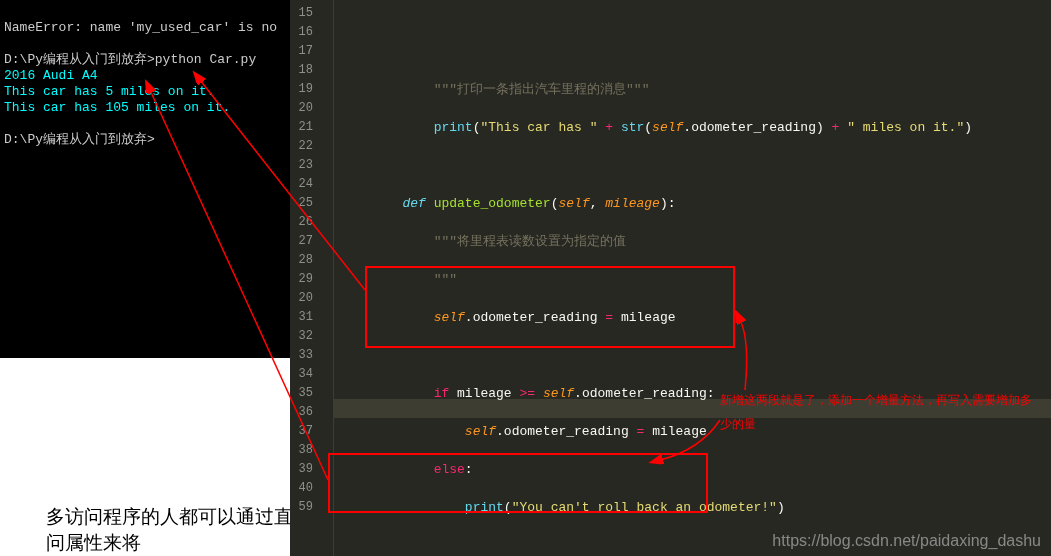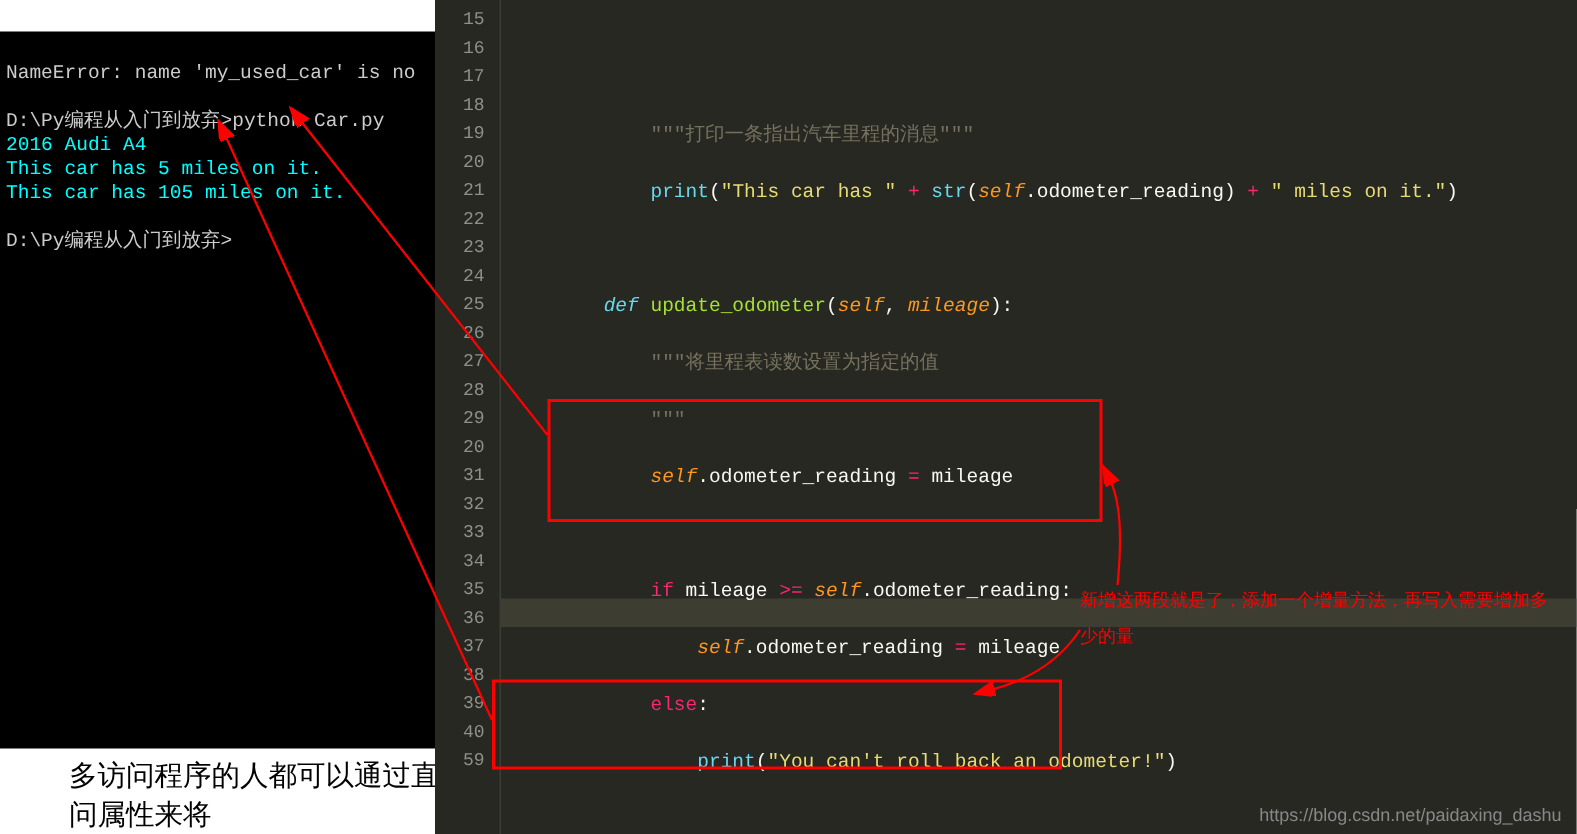--- a/index.html
+++ b/index.html
@@ -10,28 +10,27 @@
   font-family: Consolas, 'Courier New', monospace;
   font-size: 13px;
   overflow: hidden;
   background: #fff;
 }
 .terminal {
   position: absolute;
   left: 0;
   top: 0;
   width: 290px;
-  height: 478px;
+  height: 358px;
   background: #000;
   color: #ccc;
   padding: 4px 4px;
   line-height: 16px;
   white-space: pre;
   overflow: hidden;
-  margin-top: 21px;
 }
 .terminal .line-err { color: #ccc; }
 .terminal .line-out { color: #00ffff; }
 .caption {
   position: absolute;
   left: 0;
   top: 500px;
   width: 290px;
   font-family: sans-serif;
   font-size: 19px;
@@ -46,21 +45,21 @@
   right: 0;
   height: 556px;
   background: #272822;
   display: flex;
 }
 .gutter {
   width: 44px;
   background: #272822;
   color: #8f908a;
   text-align: right;
-  padding-right: 10px;
+  padding-right: 20px;
   padding-top: 4px;
   line-height: 19px;
   font-size: 12px;
   border-right: 1px solid #3b3c36;
 }
 .code {
   flex: 1;
   padding-top: 4px;
   padding-left: 6px;
   line-height: 19px;
@@ -109,21 +108,21 @@
   pointer-events: none;
 }
 svg.arrows line, svg.arrows path { stroke: #f00; stroke-width: 1.5; fill: none; }
 svg.arrows .head { fill: #f00; }
 
 .watermark {
   position: absolute;
   right: 10px;
   bottom: 6px;
   color: #888;
-  font-size: 12px;
+  font-size: 16px;
   font-family: sans-serif;
   z-index: 7;
 }
 </style>
 </head>
 <body>
 
 <div class="terminal">
 <span class="line-err">NameError: name 'my_used_car' is no</span>
 <span></span>

